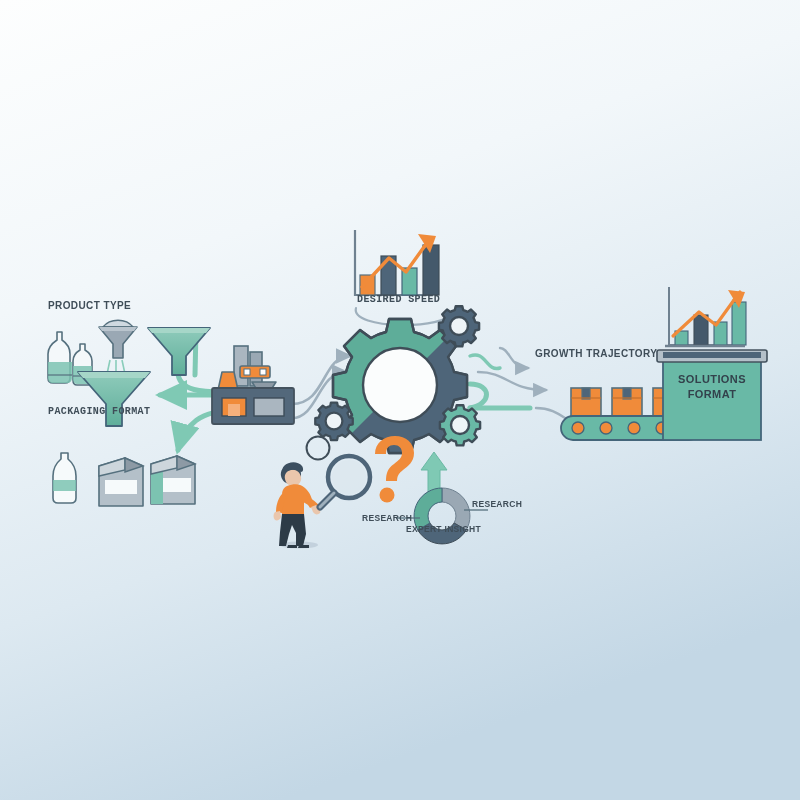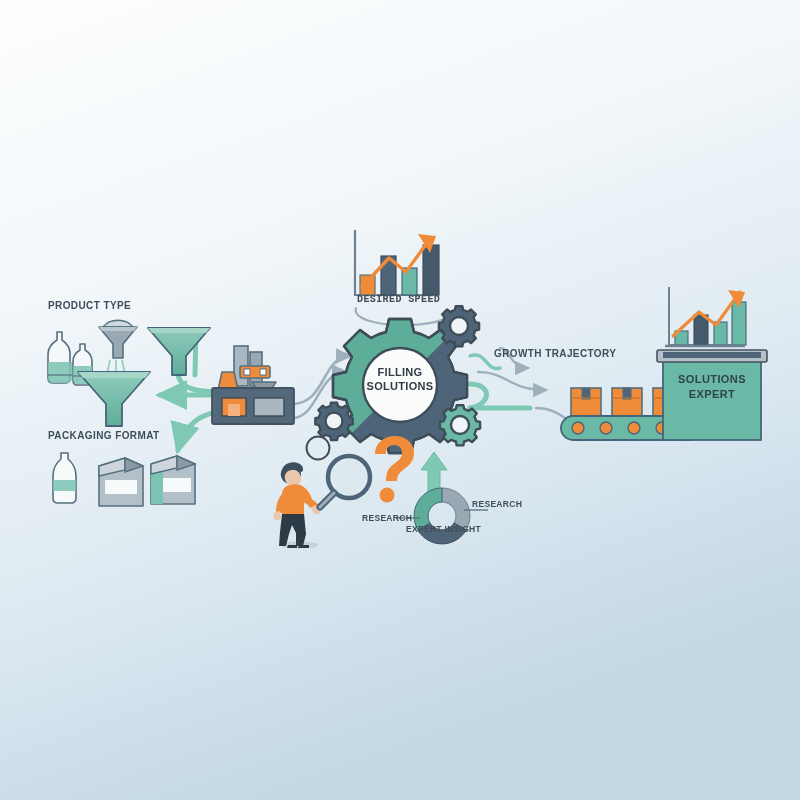--- a/index.html
+++ b/index.html
@@ -293,34 +293,30 @@
       <path d="M673,336 L699,312 L716,325 L734,300" stroke="#f08b3a" stroke-width="3.2" fill="none" stroke-linejoin="round" stroke-linecap="round"></path>
       <path d="M728,290 l17,2 l-6,16 z" fill="#f08b3a"></path>
       <path d="M734,300 L740,292" stroke="#f08b3a" stroke-width="3.2" stroke-linecap="round"></path>
       <path d="M665,346 l80,0" stroke="#6f8190" stroke-width="2.4"></path>
     </g>
 
   </svg>
 
   <div class="lbl lbl-md" style="left:48px;top:300px;">PRODUCT TYPE</div>
 
-  <div class="lbl lbl-md" style="left:48px;top:430px;">PACKAGING FORMAT</div>
+  <div class="lbl lbl-md" style="left:48px;top:406px;font-family:Liberation Mono, monospace;">PACKAGING FORMAT</div>
 
   <div class="lbl lbl-md" style="left:357px;top:294px;font-family:Liberation Mono, monospace;">DESIRED SPEED</div>
 
-  <div class="gear-text" style="left:340px;top:365px;">
-    <div>FILLING</div>
-    <div>SOLUTIONS</div>
-  </div>
-
-  <div class="lbl lbl-md" style="left:494px;top:348px;">GROWTH TRAJECTORY</div>
+
+  <div class="lbl lbl-md" style="left:535px;top:348px;">GROWTH TRAJECTORY</div>
 
   <div class="asset-text" style="left:652px;top:372px;">
     <div>SOLUTIONS</div>
-    <div>EXPERT</div>
+    <div>FORMAT</div>
   </div>
 
   <div class="lbl lbl-sm" style="left:362px;top:513px;">RESEARCH</div>
 
   <div class="lbl lbl-sm" style="left:472px;top:499px;">RESEARCH</div>
 
   <div class="lbl lbl-sm" style="left:406px;top:524px;">EXPERT INSIGHT</div>
 
 </div>
 

